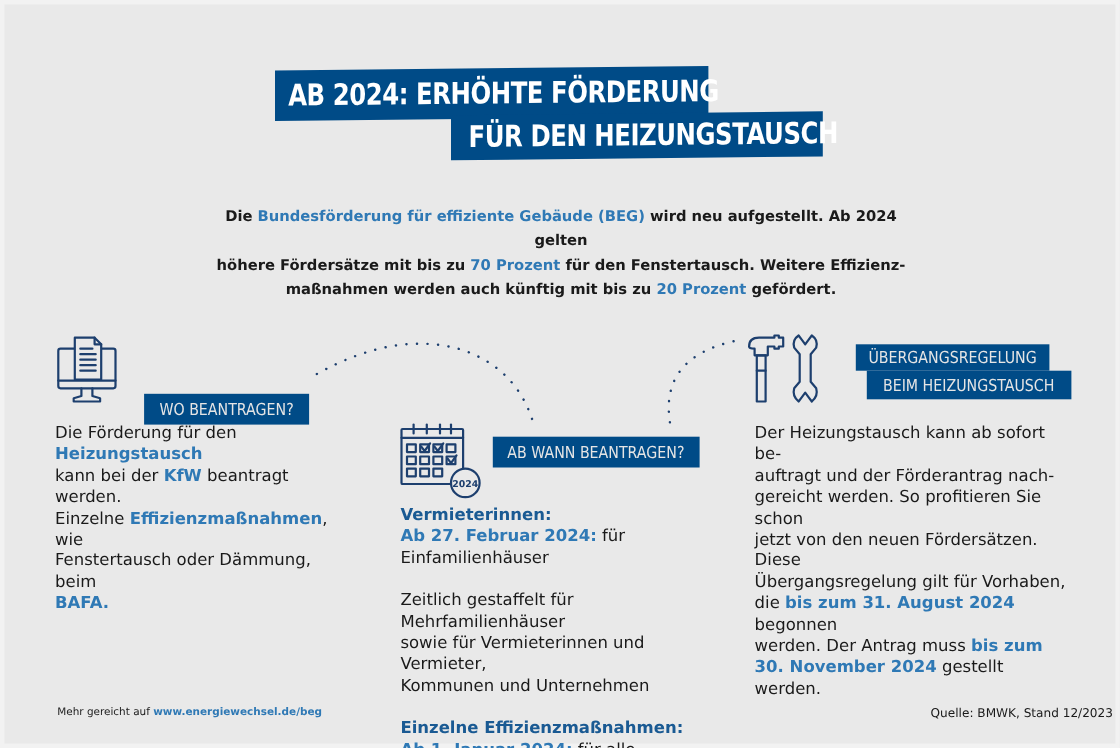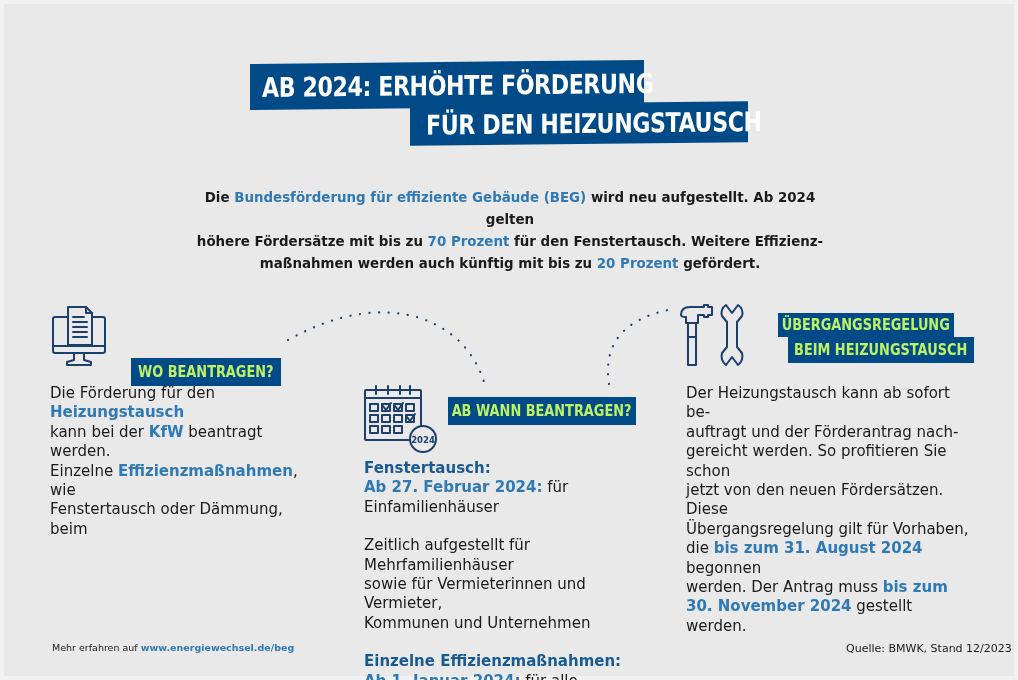--- a/index.html
+++ b/index.html
@@ -38,22 +38,22 @@
       font-weight: bold;
       font-size: 13.4px;
       line-height: 22px;
       color: #1a1a1a;
     }
     .hl { color: #2f79b5; }
 
     .label-box {
       position: absolute;
       background: #004b87;
-      color: #bef264;
-      font-weight: bold;
+      color: #e5e5e5;
+      font-weight: normal;
       font-size: 15px;
       white-space: nowrap;
       display: flex; align-items: center; justify-content: center;
     }
     .label-box span { display: inline-block; transform: scaleX(0.86); }
     .lb-wo { left: 131px; top: 327px; width: 150px; height: 28px; margin-top: 31px; }
     .lb-ab { left: 448px; top: 397px; width: 188px; height: 28px; }
     .lb-ue1 { left: 778px; top: 313px; width: 176px; height: 24px; }
     .lb-ue2 { left: 788px; top: 337px; width: 186px; height: 26px; }
 
@@ -116,20 +116,21 @@
 </div>
 <div class="label-box lb-wo">
     <span>WO BEANTRAGEN?</span>
   </div>
 
 <div class="abs body-text col1">
   <div><span>Die Förderung für den </span><span class="bold-hl">Heizungstausch</span></div>
   <div><span>kann bei der </span><span class="bold-hl">KfW</span><span> beantragt werden.</span></div>
   <div><span>Einzelne </span><span class="bold-hl">Effizienzmaßnahmen</span><span>, wie</span></div>
   <div>Fenstertausch oder Dämmung, beim</div>
+  <div class="bold-hl">BAFA.</div>
 </div>
 
 <div class="abs" style="left:364px;top:384px;width:76px;height:70px">
   <svg width="76" height="70" viewBox="0 0 76 70">
     <rect class="icon-stroke" x="1" y="6" width="56" height="50" rx="1"></rect>
     <line class="icon-stroke" x1="1" y1="14" x2="57" y2="14"></line>
     <line class="icon-stroke" x1="12" y1="2" x2="12" y2="10"></line>
     <line class="icon-stroke" x1="24" y1="2" x2="24" y2="10"></line>
     <line class="icon-stroke" x1="36" y1="2" x2="36" y2="10"></line>
     <line class="icon-stroke" x1="46" y1="2" x2="46" y2="10"></line>
@@ -151,24 +152,24 @@
     </g>
     <circle cx="59" cy="55" r="13" fill="#e9e9e9" stroke="#1d3f6e" stroke-width="2"></circle>
     <text x="59" y="58.5" text-anchor="middle" font-family="DejaVu Sans, sans-serif" font-size="8.5" font-weight="bold" fill="#1d3f6e">2024</text>
   </svg>
 </div>
 <div class="label-box lb-ab">
     <span>AB WANN BEANTRAGEN?</span>
   </div>
 
 <div class="abs body-text col2">
-  <div class="bold-dark">Fenstertausch:</div>
+  <div class="bold-dark">Vermieterinnen:</div>
   <div><span class="bold-hl">Ab 27. Februar 2024:</span><span> für Einfamilienhäuser</span></div>
   <div class="para-gap"></div>
-  <div>Zeitlich aufgestellt für Mehrfamilienhäuser</div>
+  <div>Zeitlich gestaffelt für Mehrfamilienhäuser</div>
   <div>sowie für Vermieterinnen und Vermieter,</div>
   <div>Kommunen und Unternehmen</div>
   <div class="para-gap"></div>
   <div class="bold-dark">Einzelne Effizienzmaßnahmen:</div>
   <div><span class="bold-hl">Ab 1. Januar 2024:</span><span> für alle Antragstellenden</span></div>
 </div>
 
 <div class="abs" style="left:678px;top:303px;width:80px;height:66px">
   <svg width="80" height="66" viewBox="0 0 80 66">
     <g>
@@ -193,15 +194,15 @@
   <div>auftragt und der Förderantrag nach-</div>
   <div>gereicht werden. So profitieren Sie schon</div>
   <div>jetzt von den neuen Fördersätzen. Diese</div>
   <div>Übergangsregelung gilt für Vorhaben,</div>
   <div><span>die </span><span class="bold-hl">bis zum 31. August 2024</span><span> begonnen</span></div>
   <div><span>werden. Der Antrag muss </span><span class="bold-hl">bis zum</span></div>
   <div><span class="bold-hl">30. November 2024</span><span> gestellt werden.</span></div>
 </div>
 
 <div class="abs footer-left">
-  <span>Mehr erfahren auf </span><a class="url">www.energiewechsel.de/beg</a>
+  <span>Mehr gereicht auf </span><a class="url">www.energiewechsel.de/beg</a>
 </div>
 <div class="abs footer-right">Quelle: BMWK, Stand 12/2023</div>
 
 </body></html>

